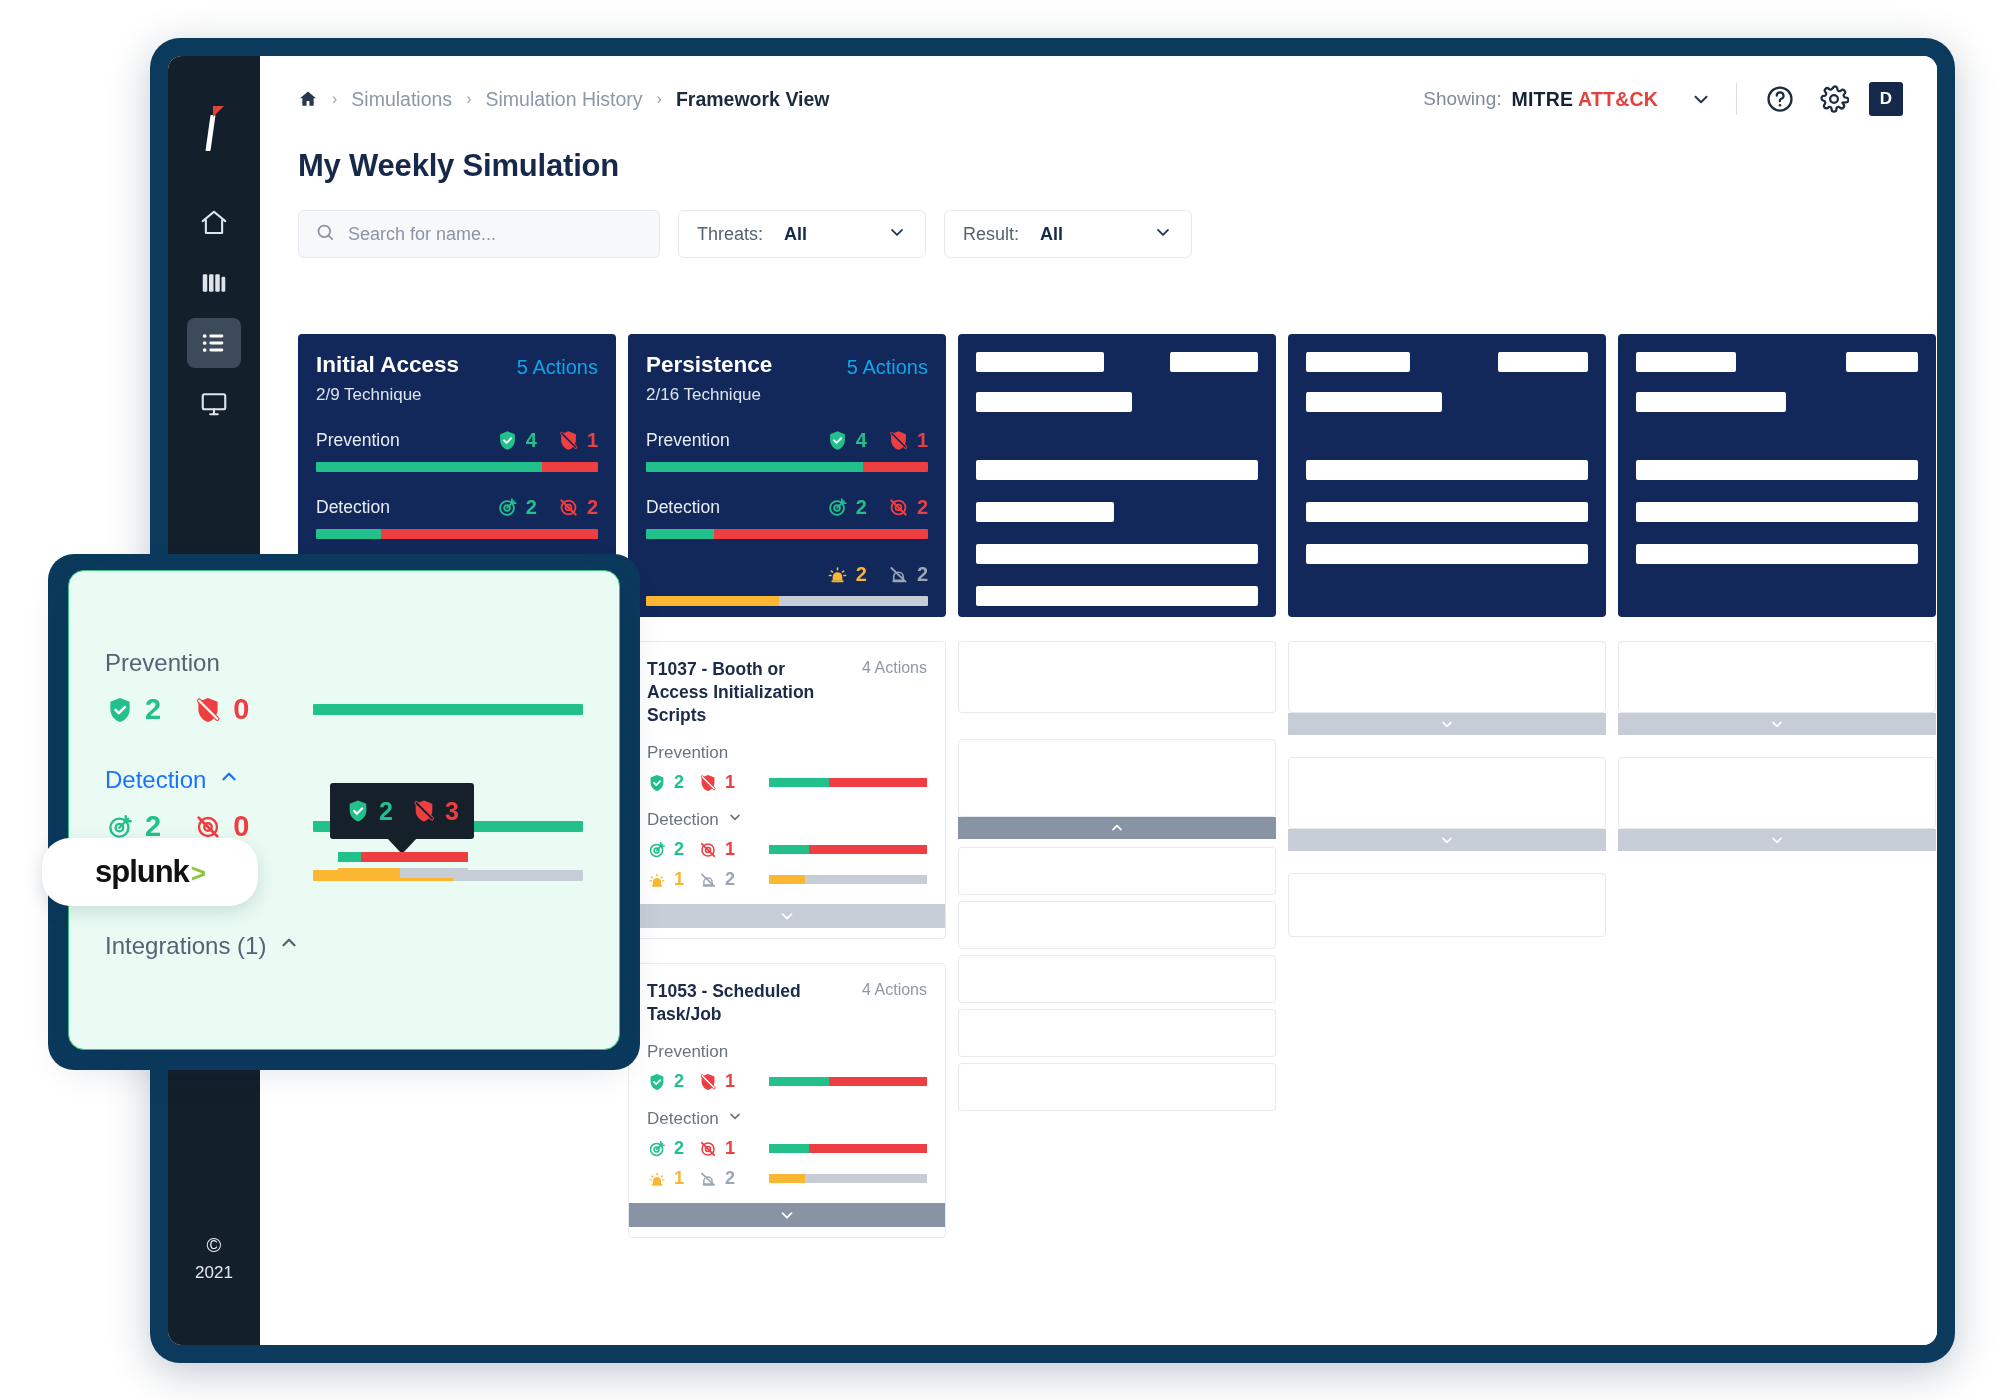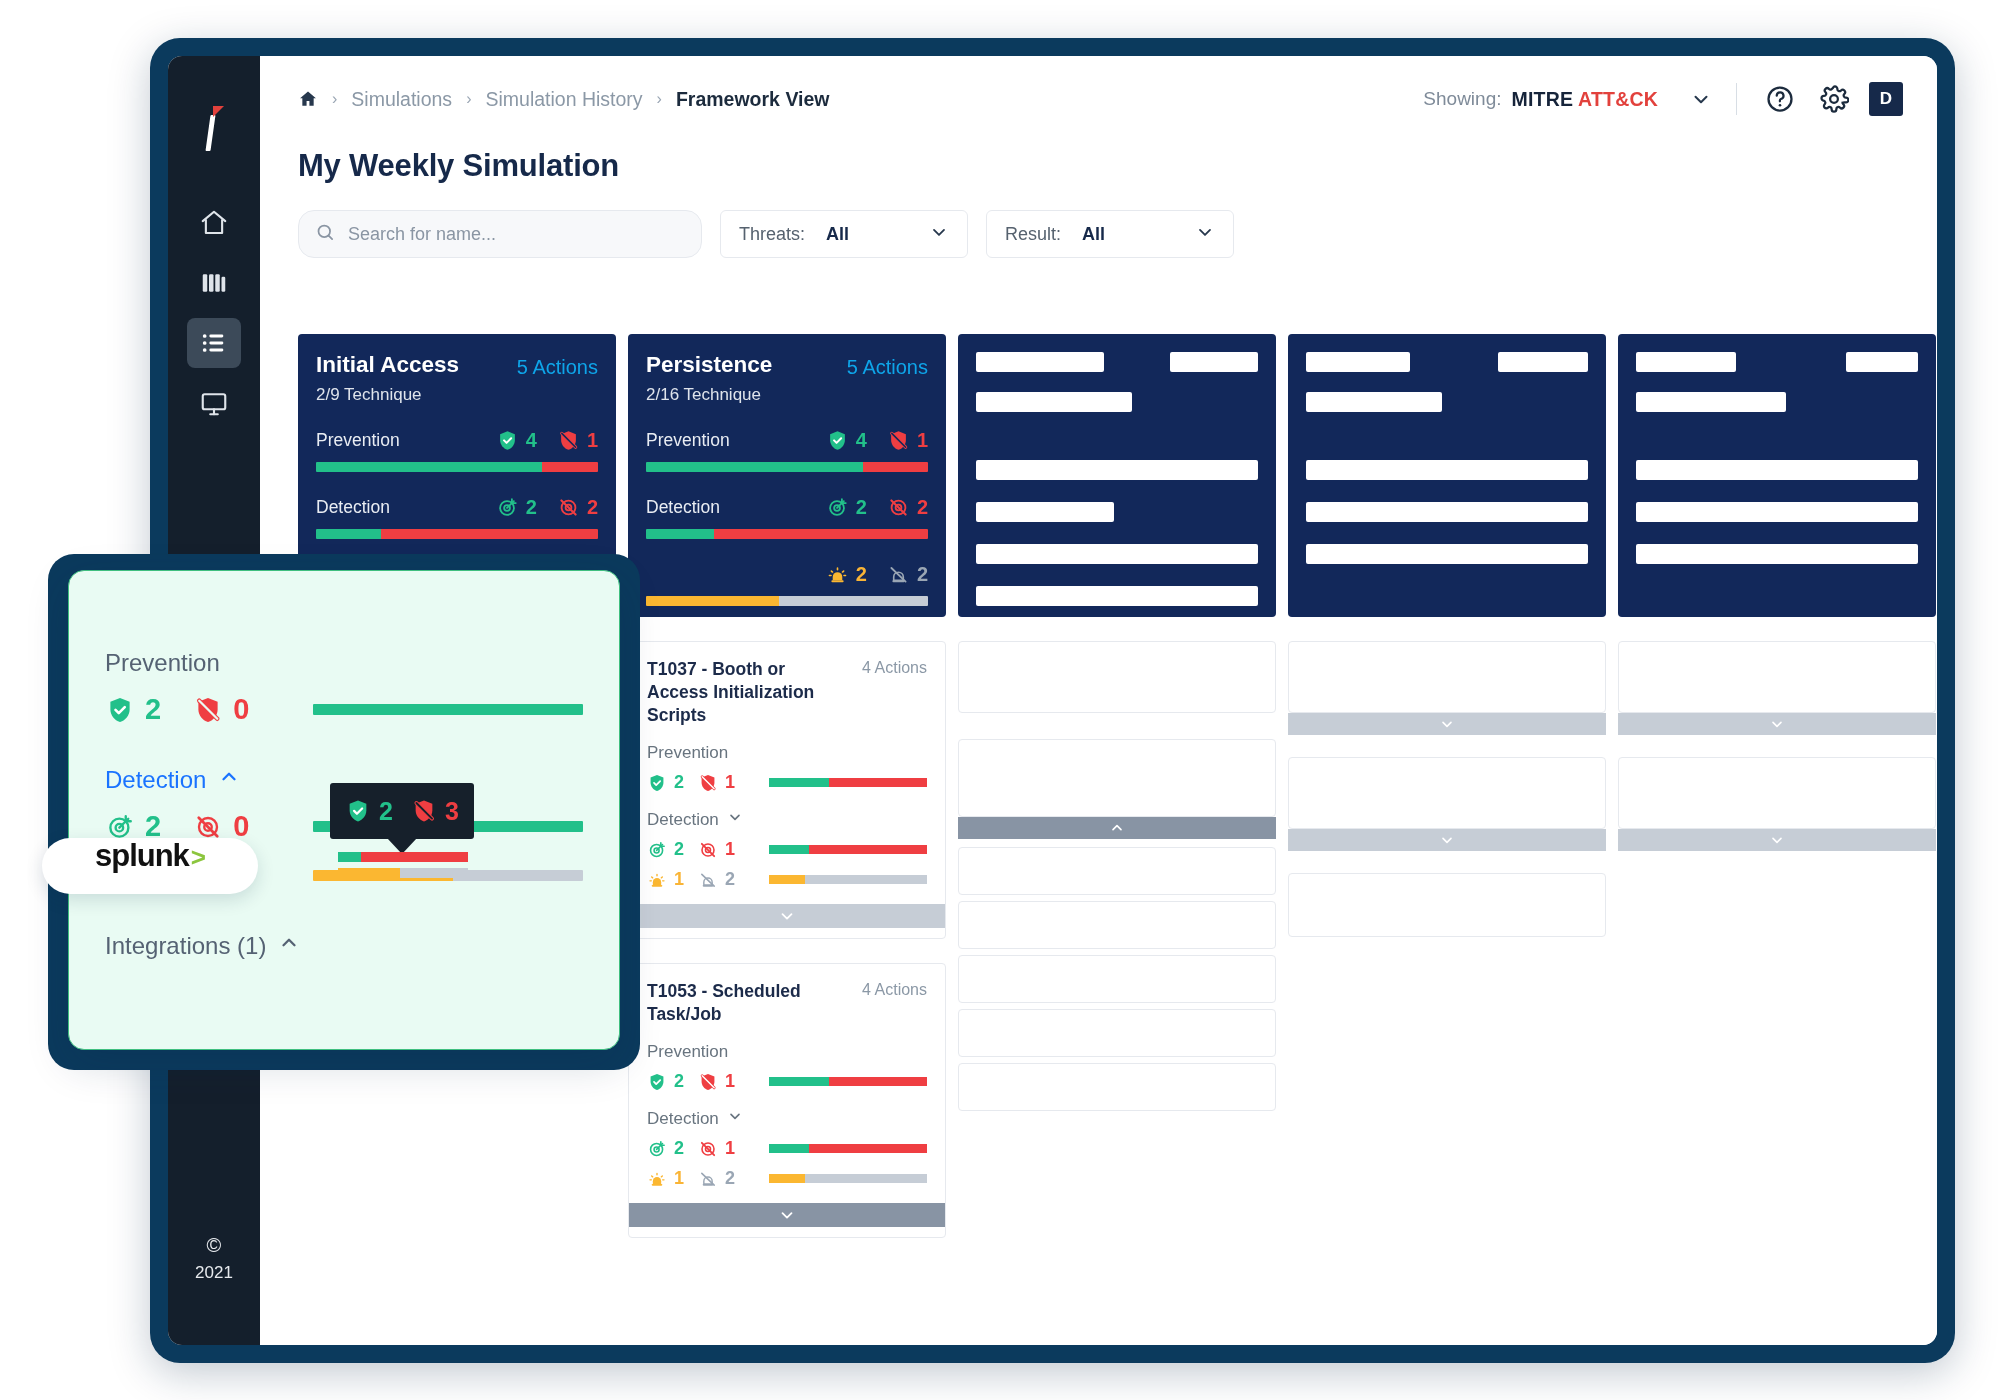--- a/index.html
+++ b/index.html
@@ -97,22 +97,22 @@
 
   
   .page-title {
     padding: 6px 0 0 38px;
     font-size: 31px; font-weight: 700; color:#16294a; letter-spacing:-0.2px;
   }
 
   
   .filters { display:flex; gap: 18px; padding: 26px 0 0 38px; }
   .search-box {
-    width: 404px; height: 48px; background:#f7f8fa;
-    border: 1px solid #e6e9ee; border-radius: 16px;
+    width: 362px; height: 48px; background:#f7f8fa;
+    border: 1px solid #e6e9ee; border-radius: 6px;
     display:flex; align-items:center; gap: 12px; padding: 0 16px;
     cursor: text;
   }
   .search-box input {
     border:none; outline:none; background:transparent;
     font-family:inherit; font-size: 18px; color:#6f7b89; width: 100%;
   }
   .search-box input::placeholder { color:#8a95a3; }
   .select-box {
     width: 248px; height: 48px; background:#ffffff;
@@ -204,22 +204,22 @@
   .popup-actions { font-size: 24px; color:#6f7b89; }
   .popup-section { margin-top: 40px; }
   .popup-sec-label { font-size: 24px; color:#556273; display:flex; align-items:center; gap: 12px; }
   .popup-sec-label.link { color:#1a73ff; }
   .popup-row { display:flex; align-items:center; margin-top: 16px; gap: 18px; }
   .popup-stats { display:flex; align-items:center; gap: 32px; width: 190px; }
   .popup-stats .stat { font-size: 29px; font-weight: 600; gap: 10px; }
   .popup-bar { flex:1; height: 11px; display:flex; overflow:hidden; border-radius:1px; }
   .splunk-pill {
     position:absolute; left: 42px; top: 838px;
-    width: 216px; height: 56px; background:#ffffff; border-radius: 28px;
-    display:flex; justify-content:center;
+    width: 216px; height: 68px; background:#ffffff; border-radius: 28px;
+    display:flex; align-items:center; justify-content:center;
     box-shadow: 0 6px 18px rgba(10,40,70,.14);
   }
   .splunk-logo { font-size: 31px; font-weight: 700; color:#111111; letter-spacing:-1px; display:flex; align-items:baseline; }
   .splunk-logo .chev { color:#8cc63e; font-size: 26px; margin-left: 2px; }
 
   .tooltip {
     position:absolute; left: 330px; top: 783px;
     width: 144px; height: 56px; background:#16202b; border-radius: 3px;
     display:flex; align-items:center; justify-content:center; gap: 18px;
   }

